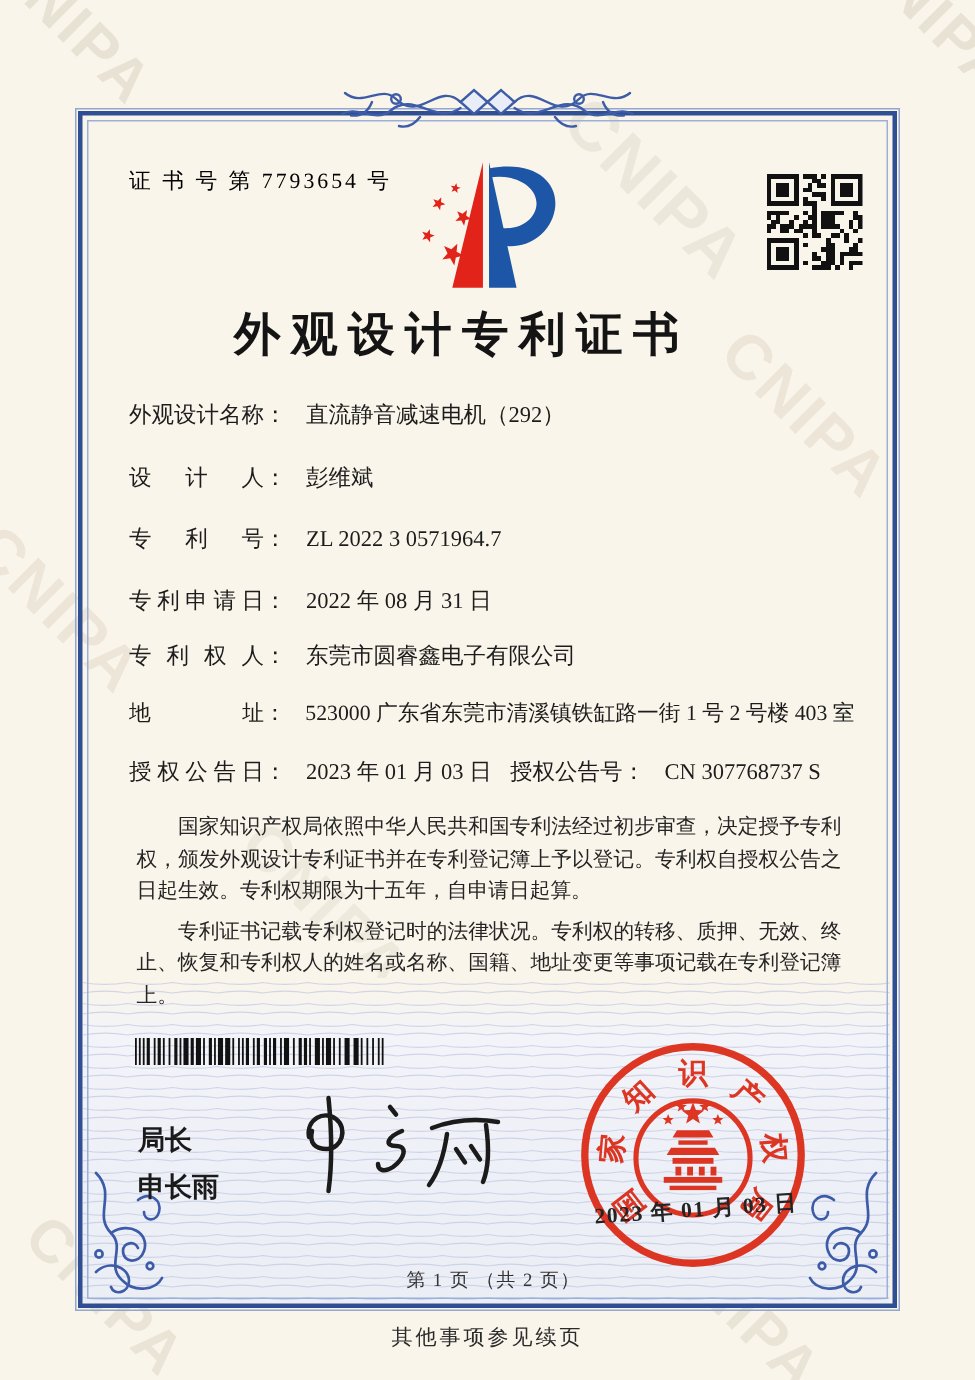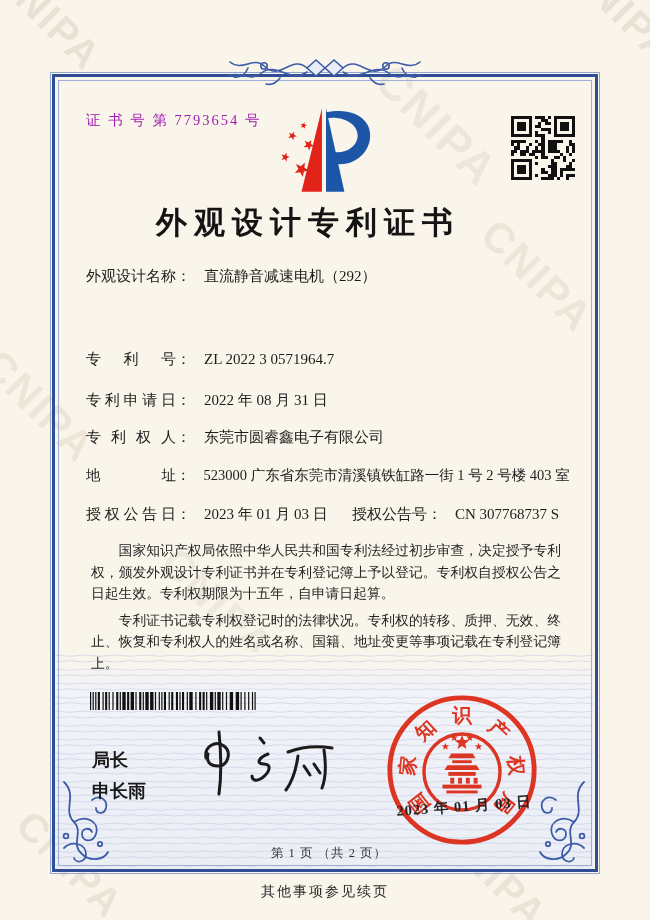--- a/index.html
+++ b/index.html
@@ -30,32 +30,32 @@
   .guilloche{position:absolute;left:55px;top:652px;width:538px;height:217px;z-index:1;
              background:linear-gradient(#faf5ea,#f3f4f9 18%,#eef0f7 60%,#eceef6);}
   .guilloche svg{display:block;width:100%;height:100%;}
 
   .ornament-top{position:absolute;left:224px;top:48px;width:202px;height:58px;z-index:3;}
   .ornament-bl{position:absolute;left:56px;top:778px;width:58px;height:90px;z-index:3;}
   .ornament-br{position:absolute;left:534px;top:778px;width:58px;height:90px;z-index:3;transform:scaleX(-1);}
 
   .content{position:absolute;inset:0;z-index:4;}
 
-  .cert-no{position:absolute;left:86px;top:111px;font-size:14.5px;color:#a21caf;letter-spacing:2px;text-align:right;}
+  .cert-no{position:absolute;left:86px;top:111px;font-size:14.5px;color:#000000;letter-spacing:2px;text-align:right;}
   .logo{position:absolute;left:274px;top:104px;width:102px;height:92px;}
   .qr{position:absolute;left:511px;top:116px;width:64px;height:64px;}
   .title{position:absolute;left:0;top:202px;width:616px;text-align:center;
          font-size:31px;font-weight:700;color:#141414;letter-spacing:7px;}
 
   .frow{position:absolute;left:86px;font-size:15px;color:#1c1c1c;white-space:nowrap;}
   .flabel{display:inline-block;width:90px;text-align:justify;text-align-last:justify;}
   .fvalue{margin-left:13px;}
   .fy1{top:267px}.fy2{top:309px}.fy3{top:350px}.fy4{top:391px}
   .fy5{top:428px}.fy6{top:466px;font-size:14.5px}.fy7{top:505px}
-  .grant-no{position:absolute;left:266px;white-space:nowrap;}
+  .grant-no{position:absolute;left:254px;white-space:nowrap;}
 
   .body-text{position:absolute;left:86px;top:535px;width:480px;font-size:13.8px;
              line-height:21.5px;color:#252525;text-align:justify;}
   .body-text p{margin:5px;text-indent:2em;}
 
   .barcode{position:absolute;left:90px;top:692px;width:168px;height:18px;}
   .director{position:absolute;left:92px;top:745px;font-family:"Liberation Sans","DejaVu Sans",sans-serif;
             font-size:18px;font-weight:600;color:#1a1a1a;line-height:31px;}
   .signature{position:absolute;left:194px;top:724px;width:144px;height:76px;}
 
@@ -300,20 +300,23 @@
         <path d="M0,0h7v7h-7zM1,1v5h5v-5z M2,2h3v3h-3z" fill="#111" fill-rule="evenodd"></path>
         <path d="M14,0h7v7h-7zM15,1v5h5v-5z M16,2h3v3h-3z" fill="#111" fill-rule="evenodd"></path>
         <path d="M0,14h7v7h-7zM1,15v5h5v-5z M2,16h3v3h-3z" fill="#111" fill-rule="evenodd"></path>
       </svg>
 
     <div class="title">外观设计专利证书</div>
 
     <div class="frow fy1">
       <span class="flabel">外观设计名称</span><span>：</span><span class="fvalue">直流静音减速电机（292）</span>
     </div>
+    <div class="frow fy2">
+      <span class="flabel">设计人</span><span>：</span><span class="fvalue">彭维斌</span>
+    </div>
     <div class="frow fy3">
       <span class="flabel">专利号</span><span>：</span><span class="fvalue">ZL 2022 3 0571964.7</span>
     </div>
     <div class="frow fy4">
       <span class="flabel">专利申请日</span><span>：</span><span class="fvalue">2022 年 08 月 31 日</span>
     </div>
     <div class="frow fy5">
       <span class="flabel">专利权人</span><span>：</span><span class="fvalue">东莞市圆睿鑫电子有限公司</span>
     </div>
     <div class="frow fy6">

